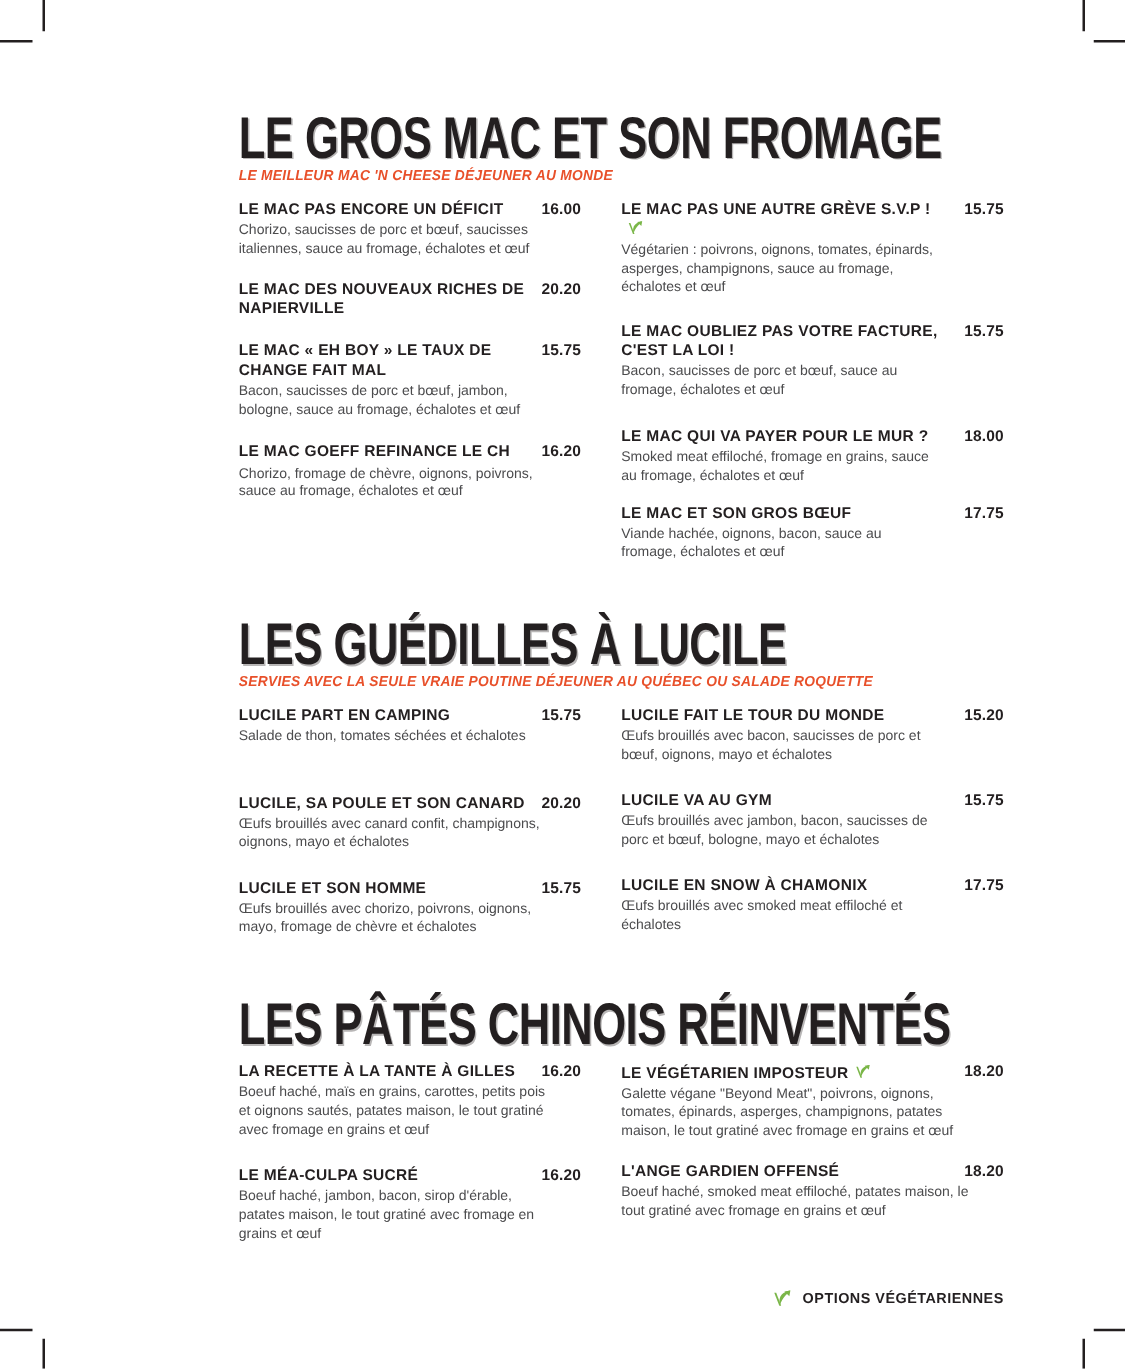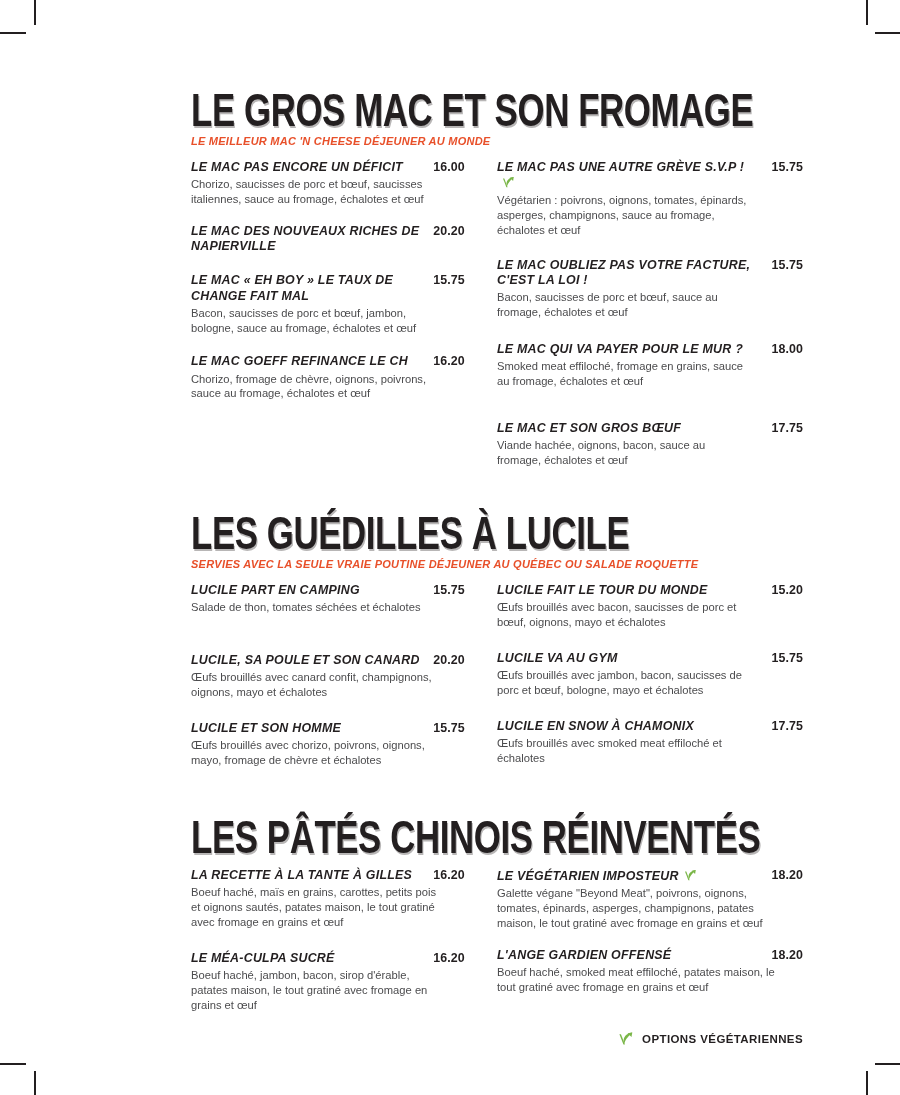--- a/index.html
+++ b/index.html
@@ -85,21 +85,20 @@
   }
   .item-title {
     font-family: "Liberation Sans", sans-serif;
     font-weight: bold;
     font-size: 12.4px;
     line-height: 1.22;
     letter-spacing: 0.25px;
     color: #231f20;
     margin: 0;
     flex: 1 1 auto;
-    font-style: italic;
   }
   .item-title .veg-inline {
     display: inline-block;
     vertical-align: -3px;
     margin-left: 4px;
   }
   .item-price {
     font-family: "Liberation Sans", sans-serif;
     font-weight: bold;
     font-size: 12.4px;
@@ -122,20 +121,21 @@
   
   .col.left  .item-price { min-width: 40px; text-align: center; }
   .col.right .item-price { min-width: 40px; text-align: right; }
 
   
   .legend {
     display: flex;
     align-items: center;
     justify-content: flex-end;
     gap: 7px;
+    margin-top: 18px;
   }
   .legend-label {
     font-family: "Liberation Sans", sans-serif;
     font-weight: bold;
     font-size: 11.5px;
     letter-spacing: 0.4px;
     color: #231f20;
   }
 
   .leaf-svg { display: block; }
@@ -212,21 +212,21 @@
         </div>
 
         <div class="item" style="margin-bottom:22px">
           <div class="item-head">
             <div class="item-title">LE MAC OUBLIEZ PAS VOTRE FACTURE, C'EST LA LOI !</div>
             <div class="item-price">15.75</div>
           </div>
           <p class="item-desc">Bacon, saucisses de porc et bœuf, sauce au fromage, échalotes et œuf</p>
         </div>
 
-        <div class="item" style="margin-bottom:32px">
+        <div class="item" style="margin-bottom:14px">
           <div class="item-head">
             <div class="item-title">LE MAC QUI VA PAYER POUR LE MUR ?</div>
             <div class="item-price">18.00</div>
           </div>
           <p class="item-desc">Smoked meat effiloché, fromage en grains, sauce au fromage, échalotes et œuf</p>
         </div>
 
         <div class="item">
           <div class="item-head">
             <div class="item-title">LE MAC ET SON GROS BŒUF</div>

